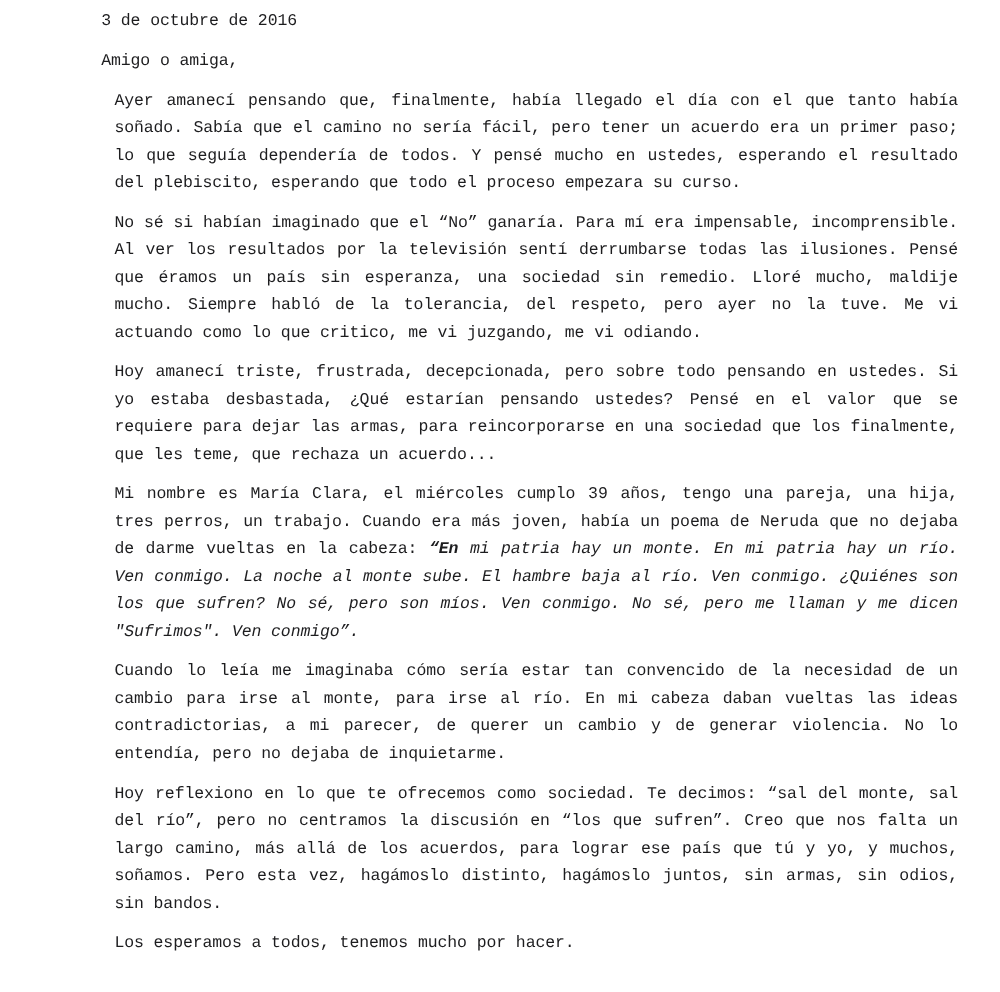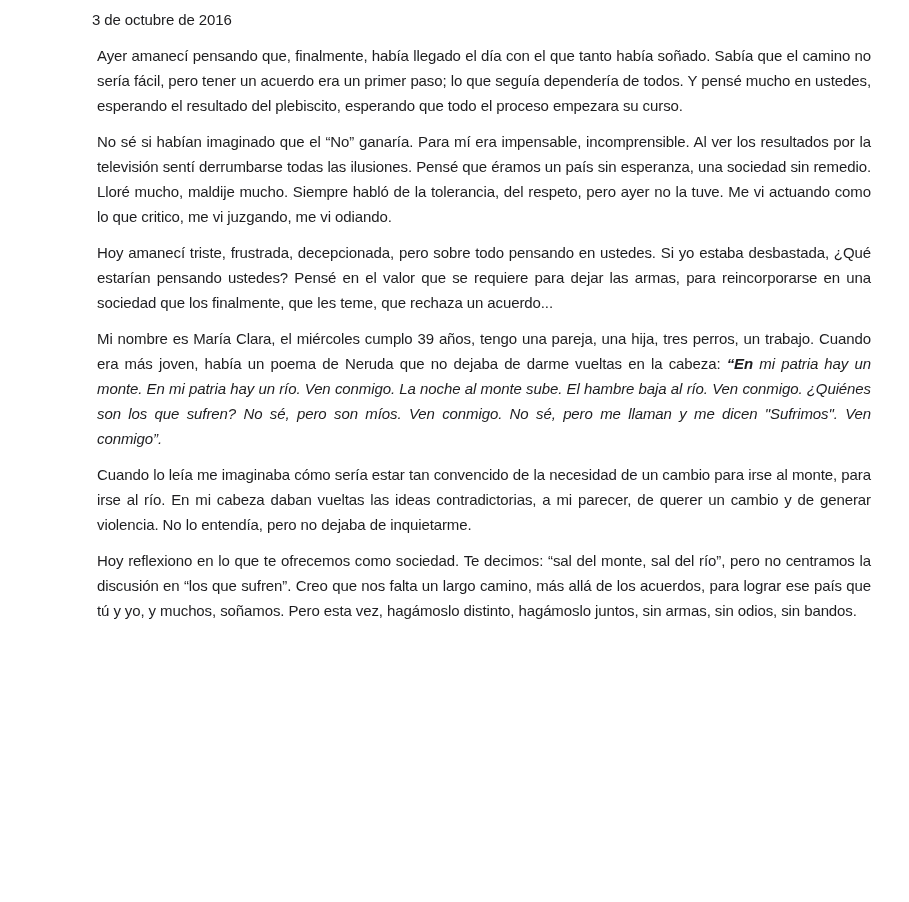--- a/index.html
+++ b/index.html
@@ -14,28 +14,29 @@
     box-sizing: border-box;
   }
   .page {
     box-sizing: border-box;
     width: 909px;
     padding: 7px 38px 14px 92px;
     color: #1d1d1f;
     font-size: 15px;
     line-height: 25px;
     letter-spacing: -0.1px;
+    font-family: Liberation Mono, monospace;
   }
   .single-line {
     margin: 0 0 11px 0;
     text-align: left;
     white-space: pre-wrap;
   }
   .page p {
-    margin: 0 0 11px 5px;
+    margin: 0 0 11px 12px;
     text-align: justify;
   }
   .poem {
     font-style: italic;
   }
   .poem-opening {
     font-style: italic;
     font-weight: bold;
   }
   .signature {
@@ -43,29 +44,31 @@
     text-align: left;
   }
 </style>
 </head>
 <body>
 
 <div class="page">
 
   <div class="single-line">3 de octubre de 2016</div>
 
+  <div class="single-line">Amigo o amiga,</div>
 
   <p>Ayer amanecí pensando que, finalmente, había llegado el día con el que tanto había soñado. Sabía que el camino no sería fácil, pero tener un acuerdo era un primer paso; lo que seguía dependería de todos. Y pensé mucho en ustedes, esperando el resultado del plebiscito, esperando que todo el proceso empezara su curso.</p>
 
   <p>No sé si habían imaginado que el “No” ganaría. Para mí era impensable, incomprensible. Al ver los resultados por la televisión sentí derrumbarse todas las ilusiones. Pensé que éramos un país sin esperanza, una sociedad sin remedio. Lloré mucho, maldije mucho. Siempre habló de la tolerancia, del respeto, pero ayer no la tuve. Me vi actuando como lo que critico, me vi juzgando, me vi odiando.</p>
 
   <p>Hoy amanecí triste, frustrada, decepcionada, pero sobre todo pensando en ustedes. Si yo estaba desbastada, ¿Qué estarían pensando ustedes? Pensé en el valor que se requiere para dejar las armas, para reincorporarse en una sociedad que los finalmente, que les teme, que rechaza un acuerdo...</p>
 
 
   <p><span>Mi nombre es María Clara, el miércoles cumplo 39 años, tengo una pareja, una hija, tres perros, un trabajo. Cuando era más joven, había un poema de Neruda que no dejaba de darme vueltas en la cabeza: </span><span class="poem-opening">“En</span><span class="poem"> mi patria hay un monte. En mi patria hay un río. Ven conmigo. La noche al monte sube. El hambre baja al río. Ven conmigo. ¿Quiénes son los que sufren? No sé, pero son míos. Ven conmigo. No sé, pero me llaman y me dicen  "Sufrimos". Ven conmigo”.</span></p>
 
   <p>Cuando lo leía me imaginaba cómo sería estar tan convencido de la necesidad de un cambio para irse al monte, para irse al río. En mi cabeza daban vueltas las ideas contradictorias, a mi parecer, de querer un cambio y de generar violencia. No lo entendía, pero no dejaba de inquietarme.</p>
 
   <p>Hoy reflexiono en  lo que te ofrecemos como sociedad. Te decimos: “sal del monte, sal del río”, pero no centramos la discusión en “los que sufren”. Creo que nos falta un largo camino, más allá de los acuerdos, para lograr ese país que tú y yo, y muchos, soñamos. Pero esta vez, hagámoslo distinto, hagámoslo juntos, sin armas, sin odios, sin bandos.</p>
 
+  <p class="single-line">Los esperamos a todos, tenemos mucho por hacer.</p>
 
 
 </div>
 
 </body></html>

